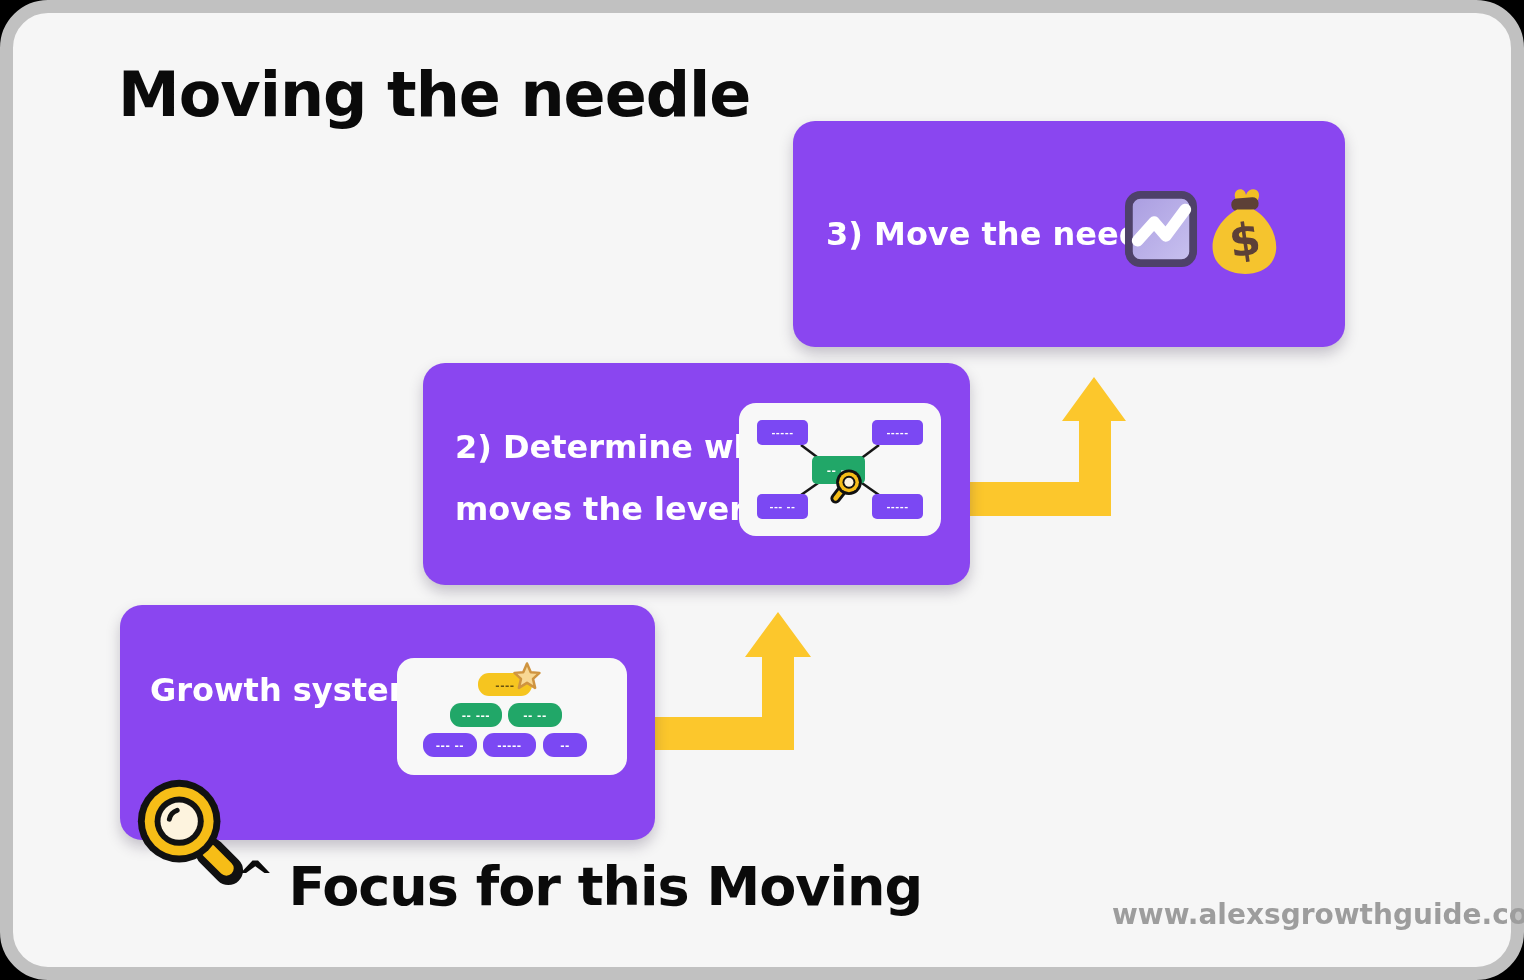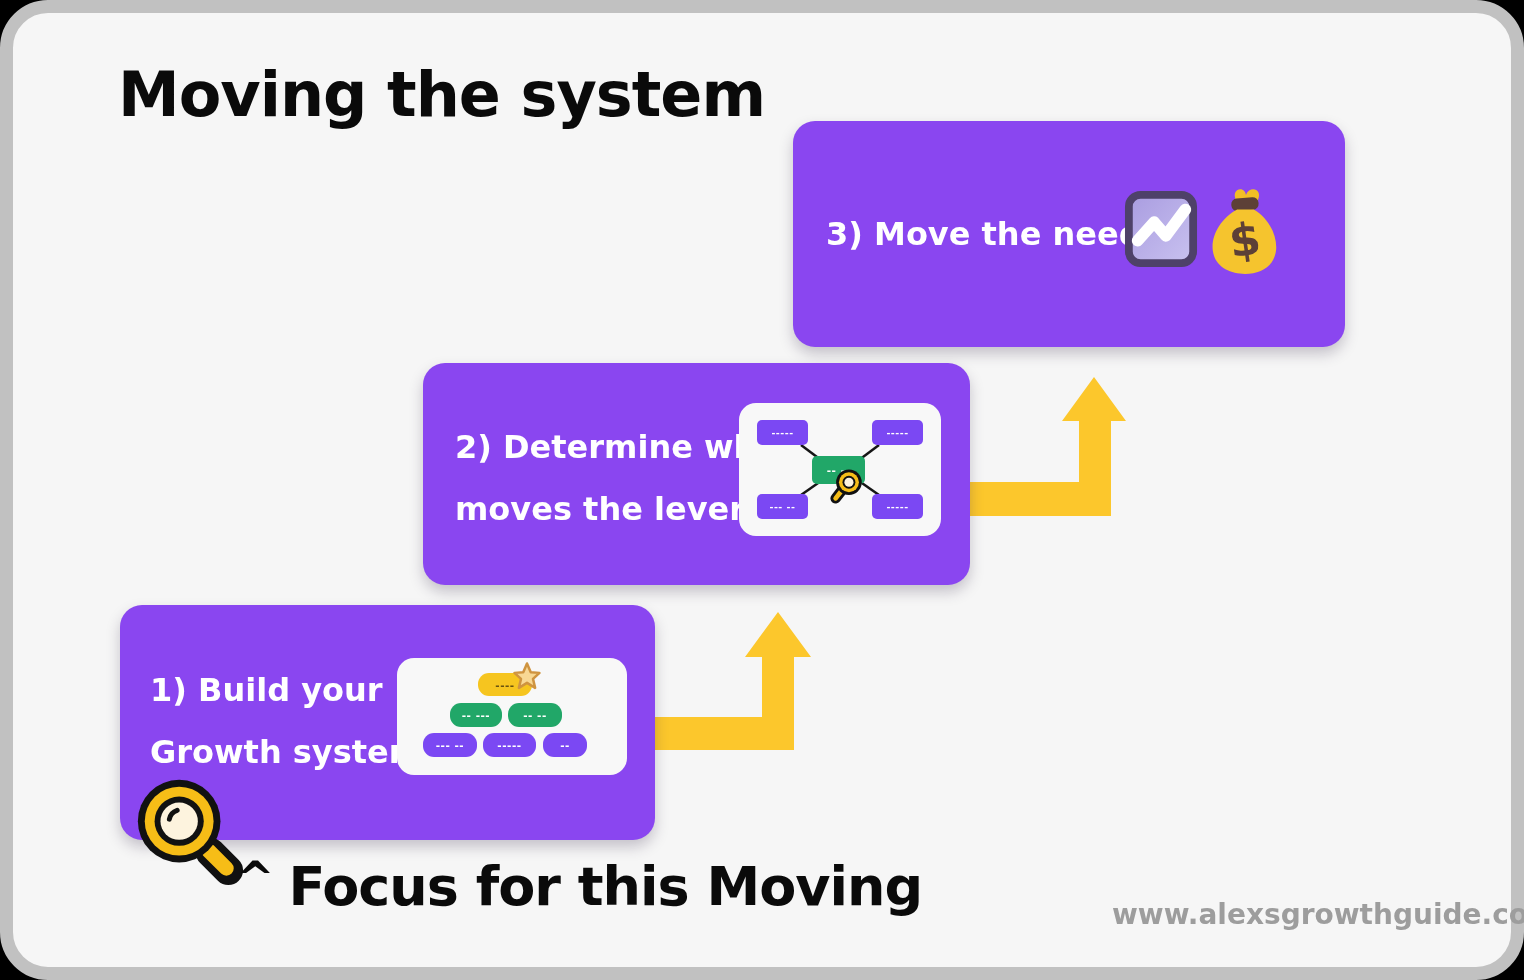--- a/index.html
+++ b/index.html
@@ -35,21 +35,21 @@
   .focus-caret{font-size:46px;font-weight:800;line-height:40px;}
   .focus-text{font-size:54px;font-weight:800;margin-left:14px;line-height:58px;letter-spacing:-1px;}
   .watermark{position:absolute;left:1112px;top:898px;font-size:28px;font-weight:700;color:#9d9d9d;}
 </style>
 </head>
 <body>
 
 <div class="canvas">
   <div class="frame"></div>
 
-  <div class="title">Moving the system</div>
+  <div class="title">Moving the needle</div>
 
   <svg class="arrows" width="1524" height="980" viewBox="0 0 1524 980">
     <polygon points="655,717 762,717 762,657 745,657 778,612 811,657 794,657 794,750 655,750"></polygon>
     <polygon points="970,482 1079,482 1079,421 1062,421 1094,377 1126,421 1111,421 1111,516 970,516"></polygon>
   </svg>
 
   <div class="card card3">
     <div class="label3">3) Move the needle</div>
     <svg class="icon-abs" style="left:331px;top:68px;" width="74" height="80" viewBox="0 0 76 80">
       <defs>
@@ -92,21 +92,20 @@
         <circle cx="21" cy="16" r="13.5" fill="#111"></circle>
         <circle cx="21" cy="16" r="10.5" fill="#f6bd17"></circle>
         <circle cx="21" cy="16" r="6.8" fill="#111"></circle>
         <circle cx="21" cy="16" r="4.8" fill="#fdf3de"></circle>
       </svg>
     </div>
   </div>
 
   <div class="card card1">
     <div class="card-label" style="left:30px;top:54px;">
-      <div>1) Build your</div>
       <div>Growth system</div>
     </div>
     <div class="mini mini1">
       <div class="pill yellow" style="left:81px;top:15px;width:54px;height:23px;">----</div>
       <svg class="icon-abs" style="left:115px;top:3px;" width="30" height="30" viewBox="0 0 24 24">
         <polygon points="12,2 15,9 22,9.5 16.8,14.3 18.5,21.5 12,17.5 5.5,21.5 7.2,14.3 2,9.5 9,9" fill="#f8d894" stroke="#cf9440" stroke-width="2" stroke-linejoin="round"></polygon>
       </svg>
       <div class="pill green" style="left:53px;top:45px;width:52px;height:24px;">-- ---</div>
       <div class="pill green" style="left:111px;top:45px;width:54px;height:24px;">-- --</div>
       <div class="pill purple" style="left:26px;top:75px;width:54px;height:24px;">--- --</div>

